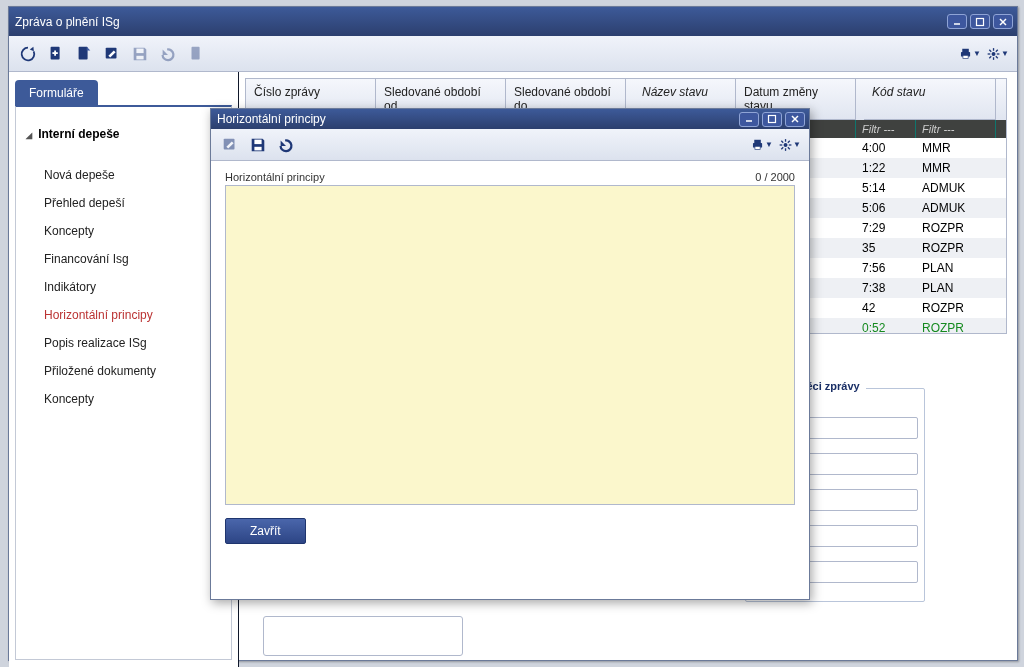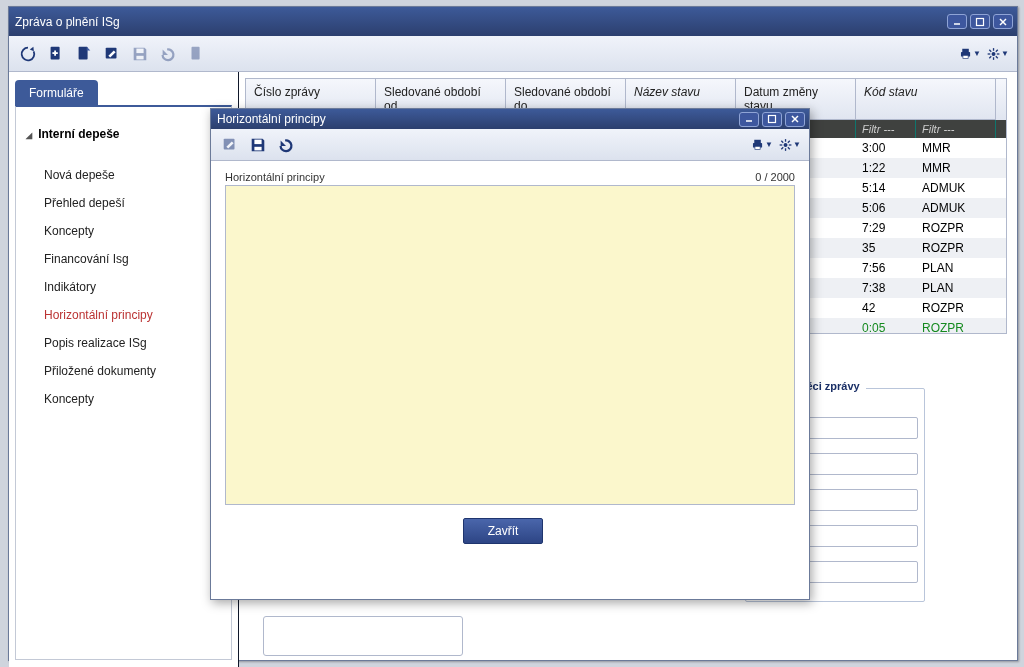--- a/index.html
+++ b/index.html
@@ -24,21 +24,21 @@
   .nav-group-title { font-weight: bold; padding: 20px 10px; cursor: pointer; }
   .nav-group-title::before { content: "◢"; font-size: 8px; margin-right: 6px; color: #555; transform: rotate(0); display:inline-block; }
   .nav-item { padding: 7px 10px 7px 28px; cursor: pointer; color: #222; }
   .nav-item.active { color: #b33; }
   
   .main-panel { flex: 1; padding: 6px 10px 6px 6px; position: relative; overflow: hidden; }
   
   .grid { border: 1px solid #b0b8cc; }
   .grid-header { display: grid; grid-template-columns: 130px 130px 120px 110px 120px 60px 80px; background: linear-gradient(#f5f7fc,#e0e5f0); }
   .grid-header > div { padding: 6px 8px; border-right: 1px solid #b0b8cc; border-bottom: 1px solid #b0b8cc; font-weight: normal; color: #222; }
-  .grid-header > div.italic { font-style: italic; }
+  .grid-header > div.italic { font-style: italic; margin-left: 8px; }
   .grid-filter { display: grid; grid-template-columns: 130px 130px 120px 110px 120px 60px 80px; background: #3f413f; color: #ccc; font-style: italic; font-size: 11px; }
   .grid-filter > div { padding: 3px 6px; border-right: 1px solid #0f766e; }
   .grid-body { max-height: 195px; overflow-y: auto; position: relative; }
   .grid-row { display: grid; grid-template-columns: 130px 130px 120px 110px 120px 60px 80px; }
   .grid-row:nth-child(even) { background: #eef0f4; }
   .grid-row:nth-child(odd) { background: #fff; }
   .grid-row > div { padding: 3px 6px; white-space: nowrap; overflow: hidden; }
   .grid-row.highlight > div { color: #158a1f; }
   .expand-handle { text-align:center; color:#444; cursor:pointer; height:14px; line-height:10px; font-size:12px; }
 
@@ -46,21 +46,21 @@
   .section-box .legend { position:absolute; top:-9px; left:8px; background:#fff; padding:0 6px; font-weight:bold; color:#1a2f66; font-size:11px; }
   .form-control { width: 160px; height:22px; border:1px solid #b0b8cc; border-radius:2px; background:#fff; margin-top:14px; }
 
   
   .dialog { position:absolute; left:210px; top:108px; width:600px; height:492px; background:#fff; border:1px solid #6b7a99; box-shadow: 2px 3px 10px rgba(0,0,0,0.35); z-index: 20; }
   .dialog .titlebar { height:20px; }
   .dialog .toolbar { height:32px; }
   .dialog-body { padding: 8px 14px 12px; }
   .field-label-row { display:flex; justify-content:space-between; font-size:11px; color:#333; margin-top:2px; }
   .big-textarea { width:100%; height:320px; background:#fbf7cc; border:1px solid #b0b8cc; resize:none; outline:none; padding:4px; font-family:inherit; font-size:12px; margin-top:2px; }
-  .dialog-buttons { display:flex; justify-content:center; padding: 10px 14px 0 0; }
+  .dialog-buttons { display:flex; justify-content:flex-start; padding: 10px 14px 0 0; }
   .btn-primary { background: linear-gradient(#4a66ab,#2d4585); color:#fff; border:1px solid #1f356e; padding: 5px 24px; border-radius:2px; cursor:pointer; font-size:12px; }
 
   .drop-arrow { font-size:8px; margin-left:1px; color:#1f3877; }
 </style>
 </head>
 <body>
 
 <div class="main-window">
   <div class="titlebar">
     <span>Zpráva o plnění ISg</span>
@@ -194,21 +194,21 @@
           <div>Filtr ---</div>
           <div>Filtr ---</div>
         </div>
         <div class="grid-body" id="grid-body">
             <div class="grid-row">
               <div></div>
               <div></div>
               <div></div>
               <div></div>
               <div></div>
-              <div>3:00</div>
+              <div>4:00</div>
               <div>MMR</div>
             </div>
             <div class="grid-row">
               <div></div>
               <div></div>
               <div></div>
               <div></div>
               <div></div>
               <div>1:22</div>
               <div>MMR</div>
@@ -275,21 +275,21 @@
               <div></div>
               <div>42</div>
               <div>ROZPR</div>
             </div>
             <div class="grid-row highlight">
               <div></div>
               <div></div>
               <div></div>
               <div></div>
               <div></div>
-              <div>0:05</div>
+              <div>0:52</div>
               <div>ROZPR</div>
             </div>
           </div>
       </div>
       <div class="expand-handle">≫</div>
 
       <div class="section-box" style="margin-left:500px; width:180px;">
         <span class="legend">daje ve věci zprávy</span>
         <div class="form-control"></div>
         <div class="form-control"></div>

